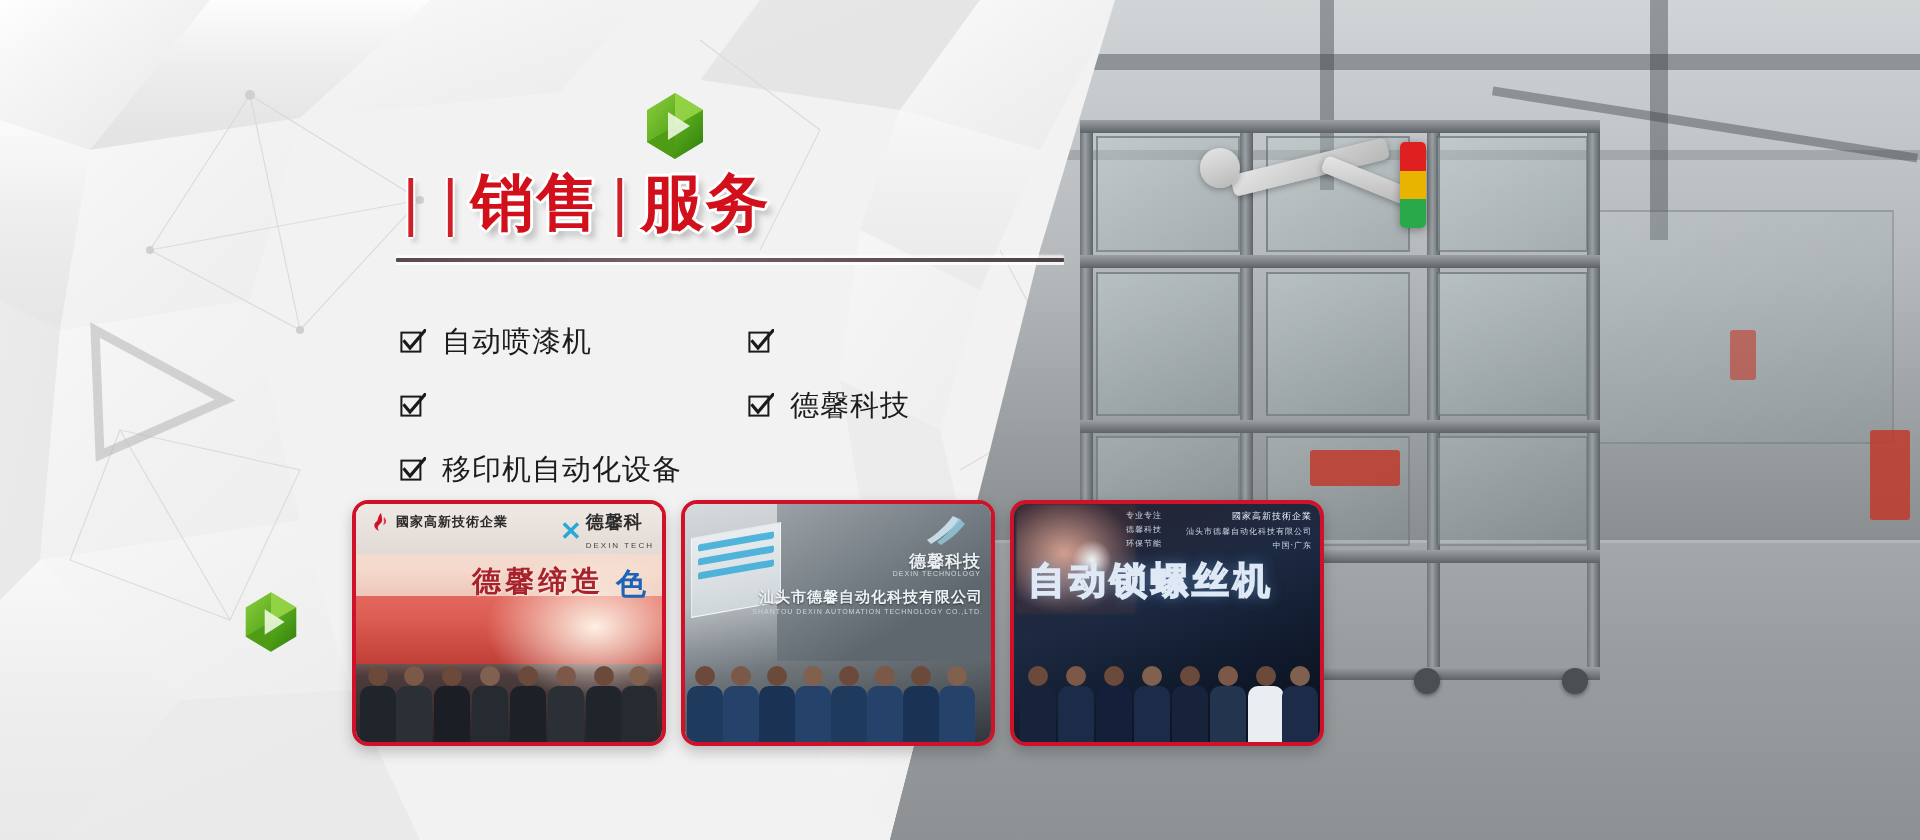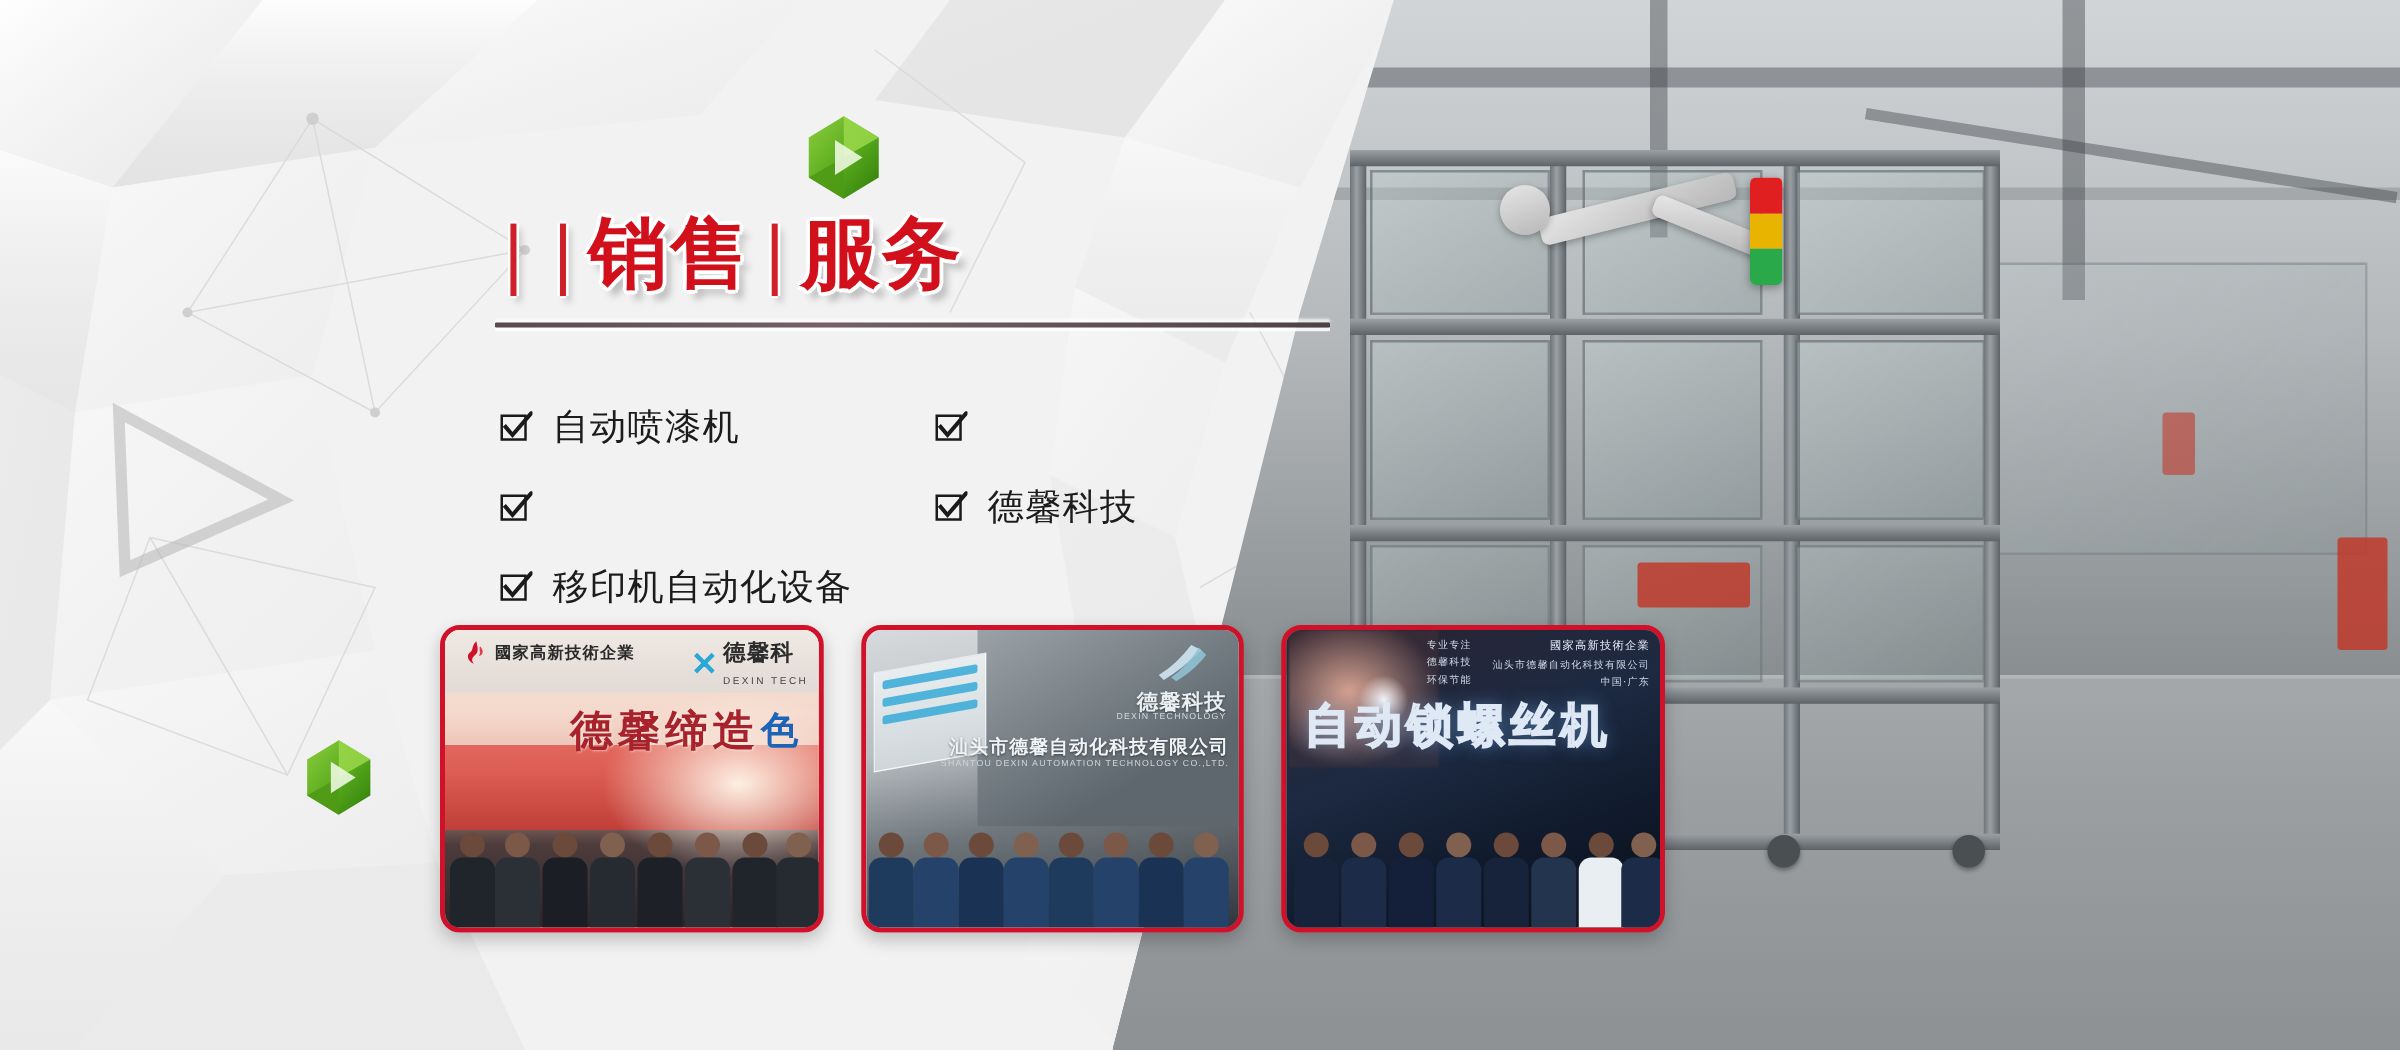--- a/index.html
+++ b/index.html
@@ -85,21 +85,21 @@
   }
   .feature{display:flex;align-items:center;gap:16px;}
   .chk{width:26px;height:26px;flex:0 0 26px;position:relative;}
   .chk svg{display:block;}
   .feature .flabel{
     font-family:"DejaVu Sans","Liberation Sans",sans-serif;
     font-size:29px;color:#1c1c1c;letter-spacing:1px;white-space:nowrap;
   }
 
   
-  .cards{position:absolute;left:352px;top:500px;width:980px;height:240px;display:flex;gap:30px;}
+  .cards{position:absolute;left:352px;top:500px;width:980px;height:240px;display:flex;gap:15px;}
   .card{
     position:relative;width:306px;height:238px;border-radius:16px;overflow:hidden;
     border:4px solid #d0112a;box-shadow:0 6px 14px rgba(0,0,0,.22);
   }
   .card .inner{position:absolute;inset:0;overflow:hidden;}
 
   
   .c1-bg{position:absolute;inset:0;
     background:linear-gradient(180deg,#efe2d8 0%,#f4d9cc 28%,#e7b6a8 48%,#4e3c3c 72%,#2b2529 100%);}
   .c1-glow{position:absolute;left:42%;top:20%;width:220px;height:150px;
@@ -110,21 +110,21 @@
     background:linear-gradient(180deg,#e0564c,#cf3b33);opacity:.85;}
   .c1-top{position:absolute;left:14px;top:8px;display:flex;align-items:center;gap:6px;}
   .c1-top .flame{width:20px;height:20px;}
   .c1-top .t{font-size:13px;color:#2a2a2a;font-weight:bold;letter-spacing:1px;
      font-family:"DejaVu Sans","Liberation Sans",sans-serif;}
   .c1-logo{position:absolute;right:8px;top:6px;display:flex;align-items:center;gap:4px;}
   .c1-logo .x{font-size:26px;color:#29a8d8;font-weight:bold;font-family:"Liberation Sans",sans-serif;}
   .c1-logo .cn{font-size:18px;color:#2c2c2c;font-weight:bold;letter-spacing:1px;
      font-family:"DejaVu Sans","Liberation Sans",sans-serif;}
   .c1-logo .en{font-size:8px;color:#444;letter-spacing:2px;font-family:"Liberation Sans",sans-serif;}
-  .c1-script{position:absolute;left:100px;top:58px;font-size:34px;color:#a8222c;
+  .c1-script{position:absolute;left:116px;top:58px;font-size:29px;color:#a8222c;
      font-family:"DejaVu Serif","Liberation Serif",serif;font-weight:bold;letter-spacing:4px;
      text-shadow:1px 1px 2px rgba(255,255,255,.5);}
   .c1-blue{position:absolute;right:16px;top:60px;font-size:30px;color:#1d63b8;font-weight:bold;
      font-family:"DejaVu Serif","Liberation Serif",serif;}
 
   
   .c2-bg{position:absolute;inset:0;background:linear-gradient(170deg,#d7dadc 0%,#b9bec2 35%,#6e767c 62%,#30363b 100%);}
   .c2-wall{position:absolute;left:30%;right:0;top:0;height:66%;
      background:linear-gradient(150deg,#9aa2a8,#5e676d 70%);}
   .c2-panel{position:absolute;left:6px;top:26px;width:88px;height:78px;transform:skewY(-10deg);

